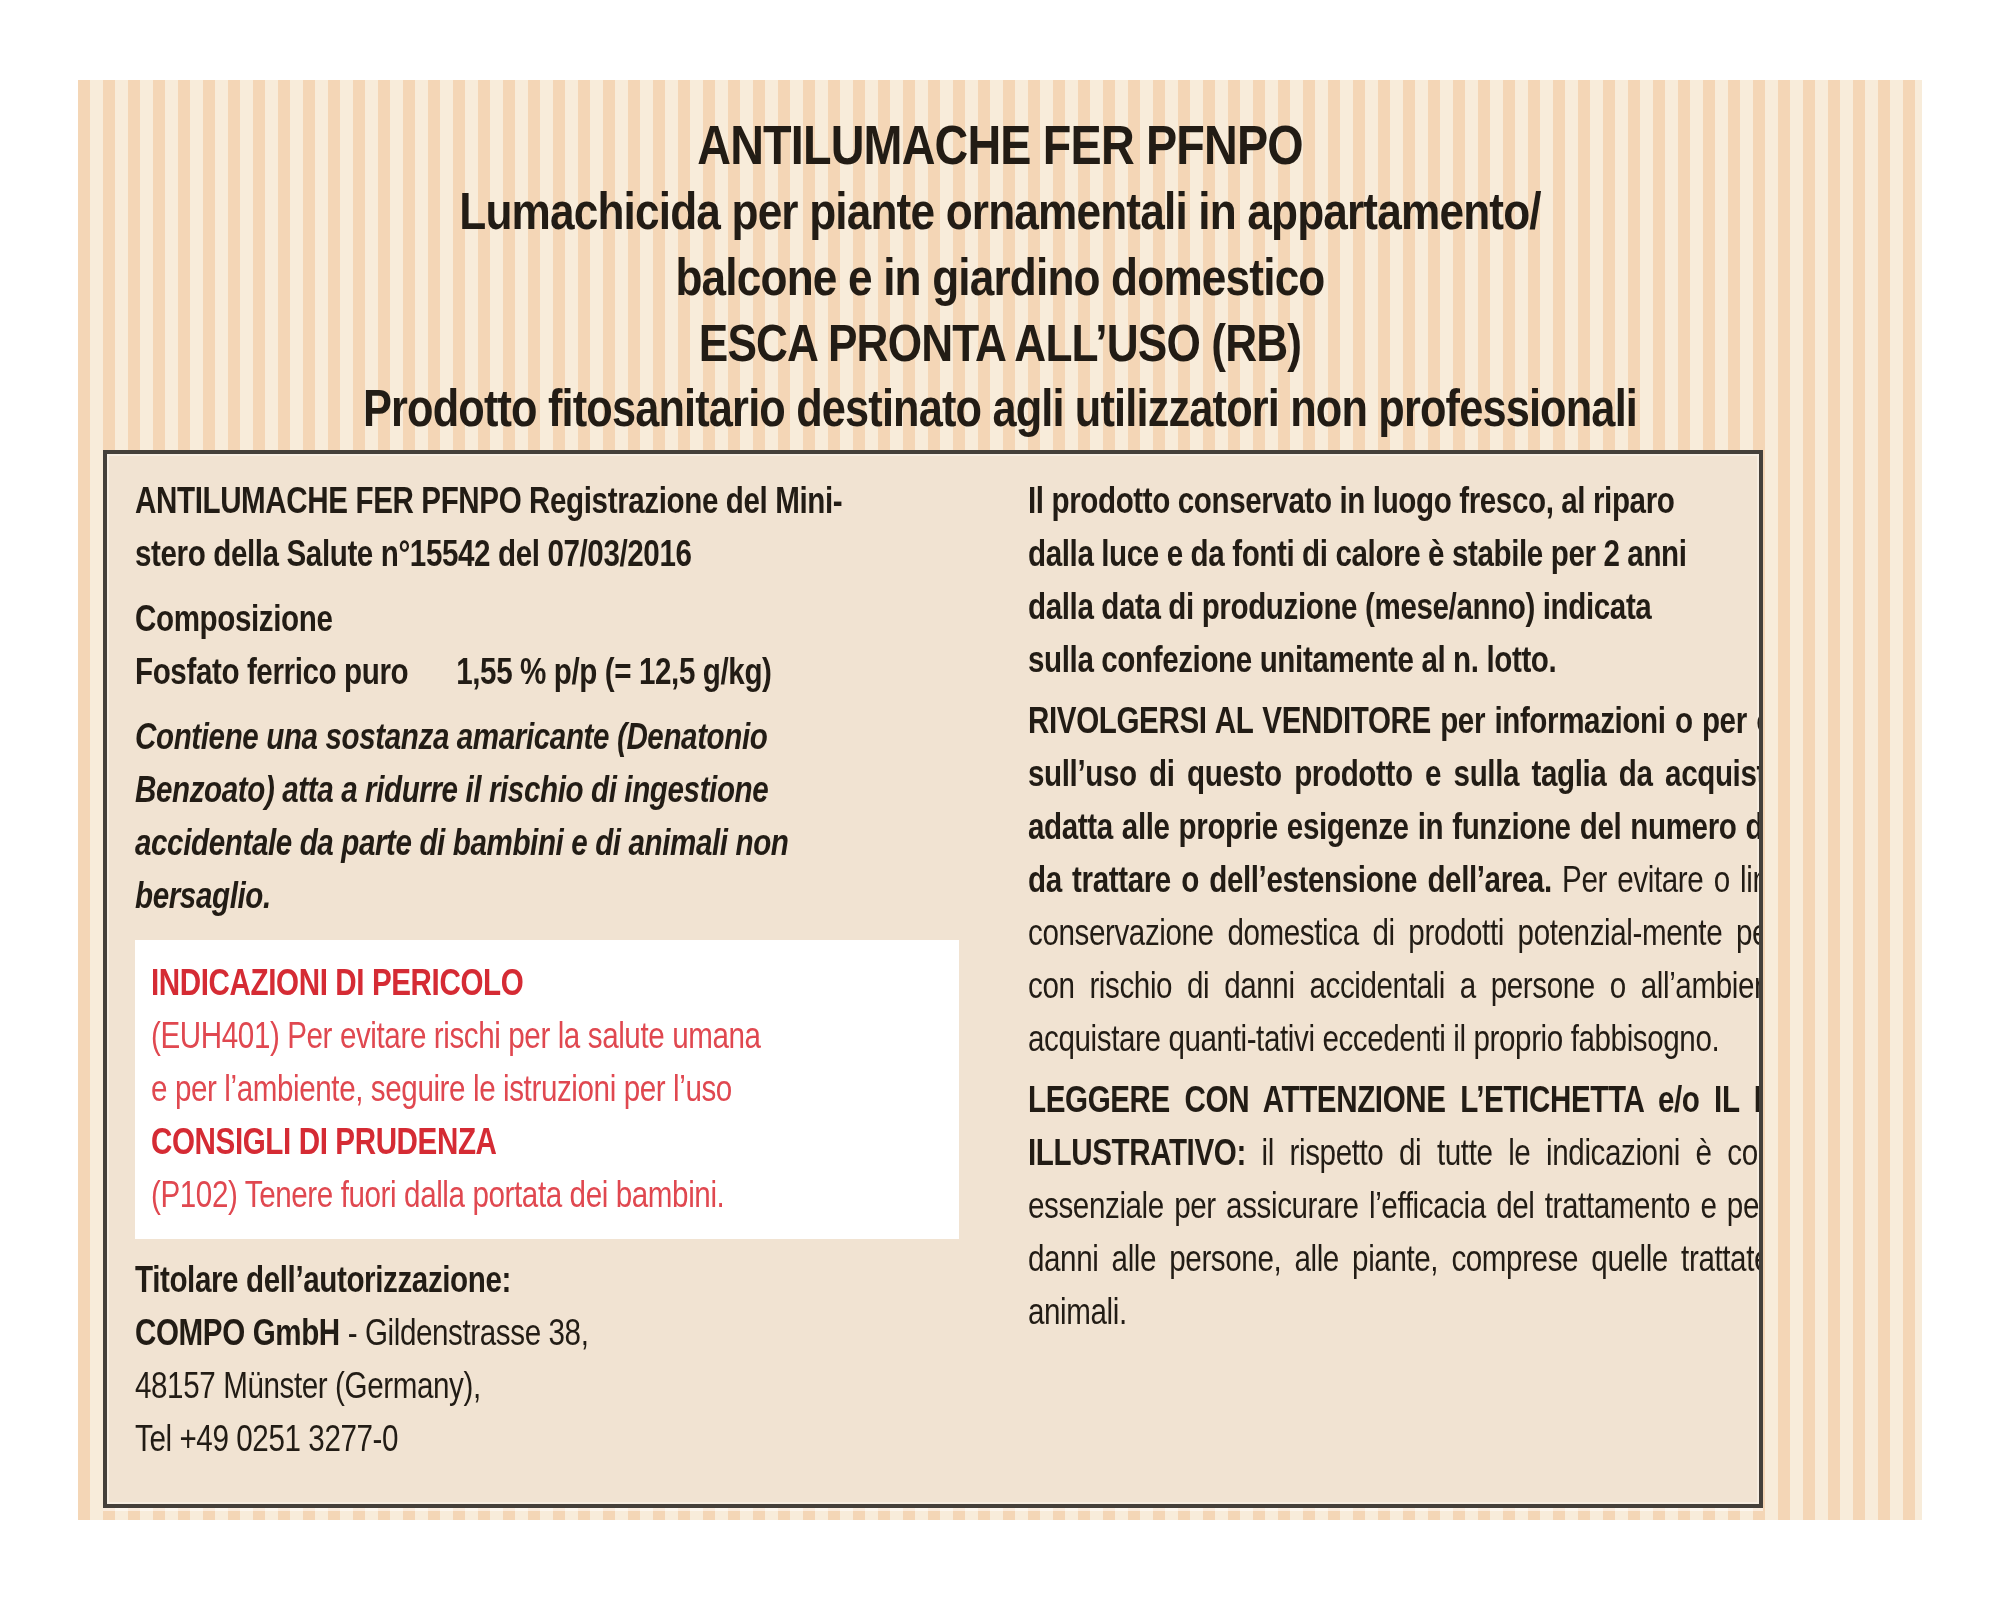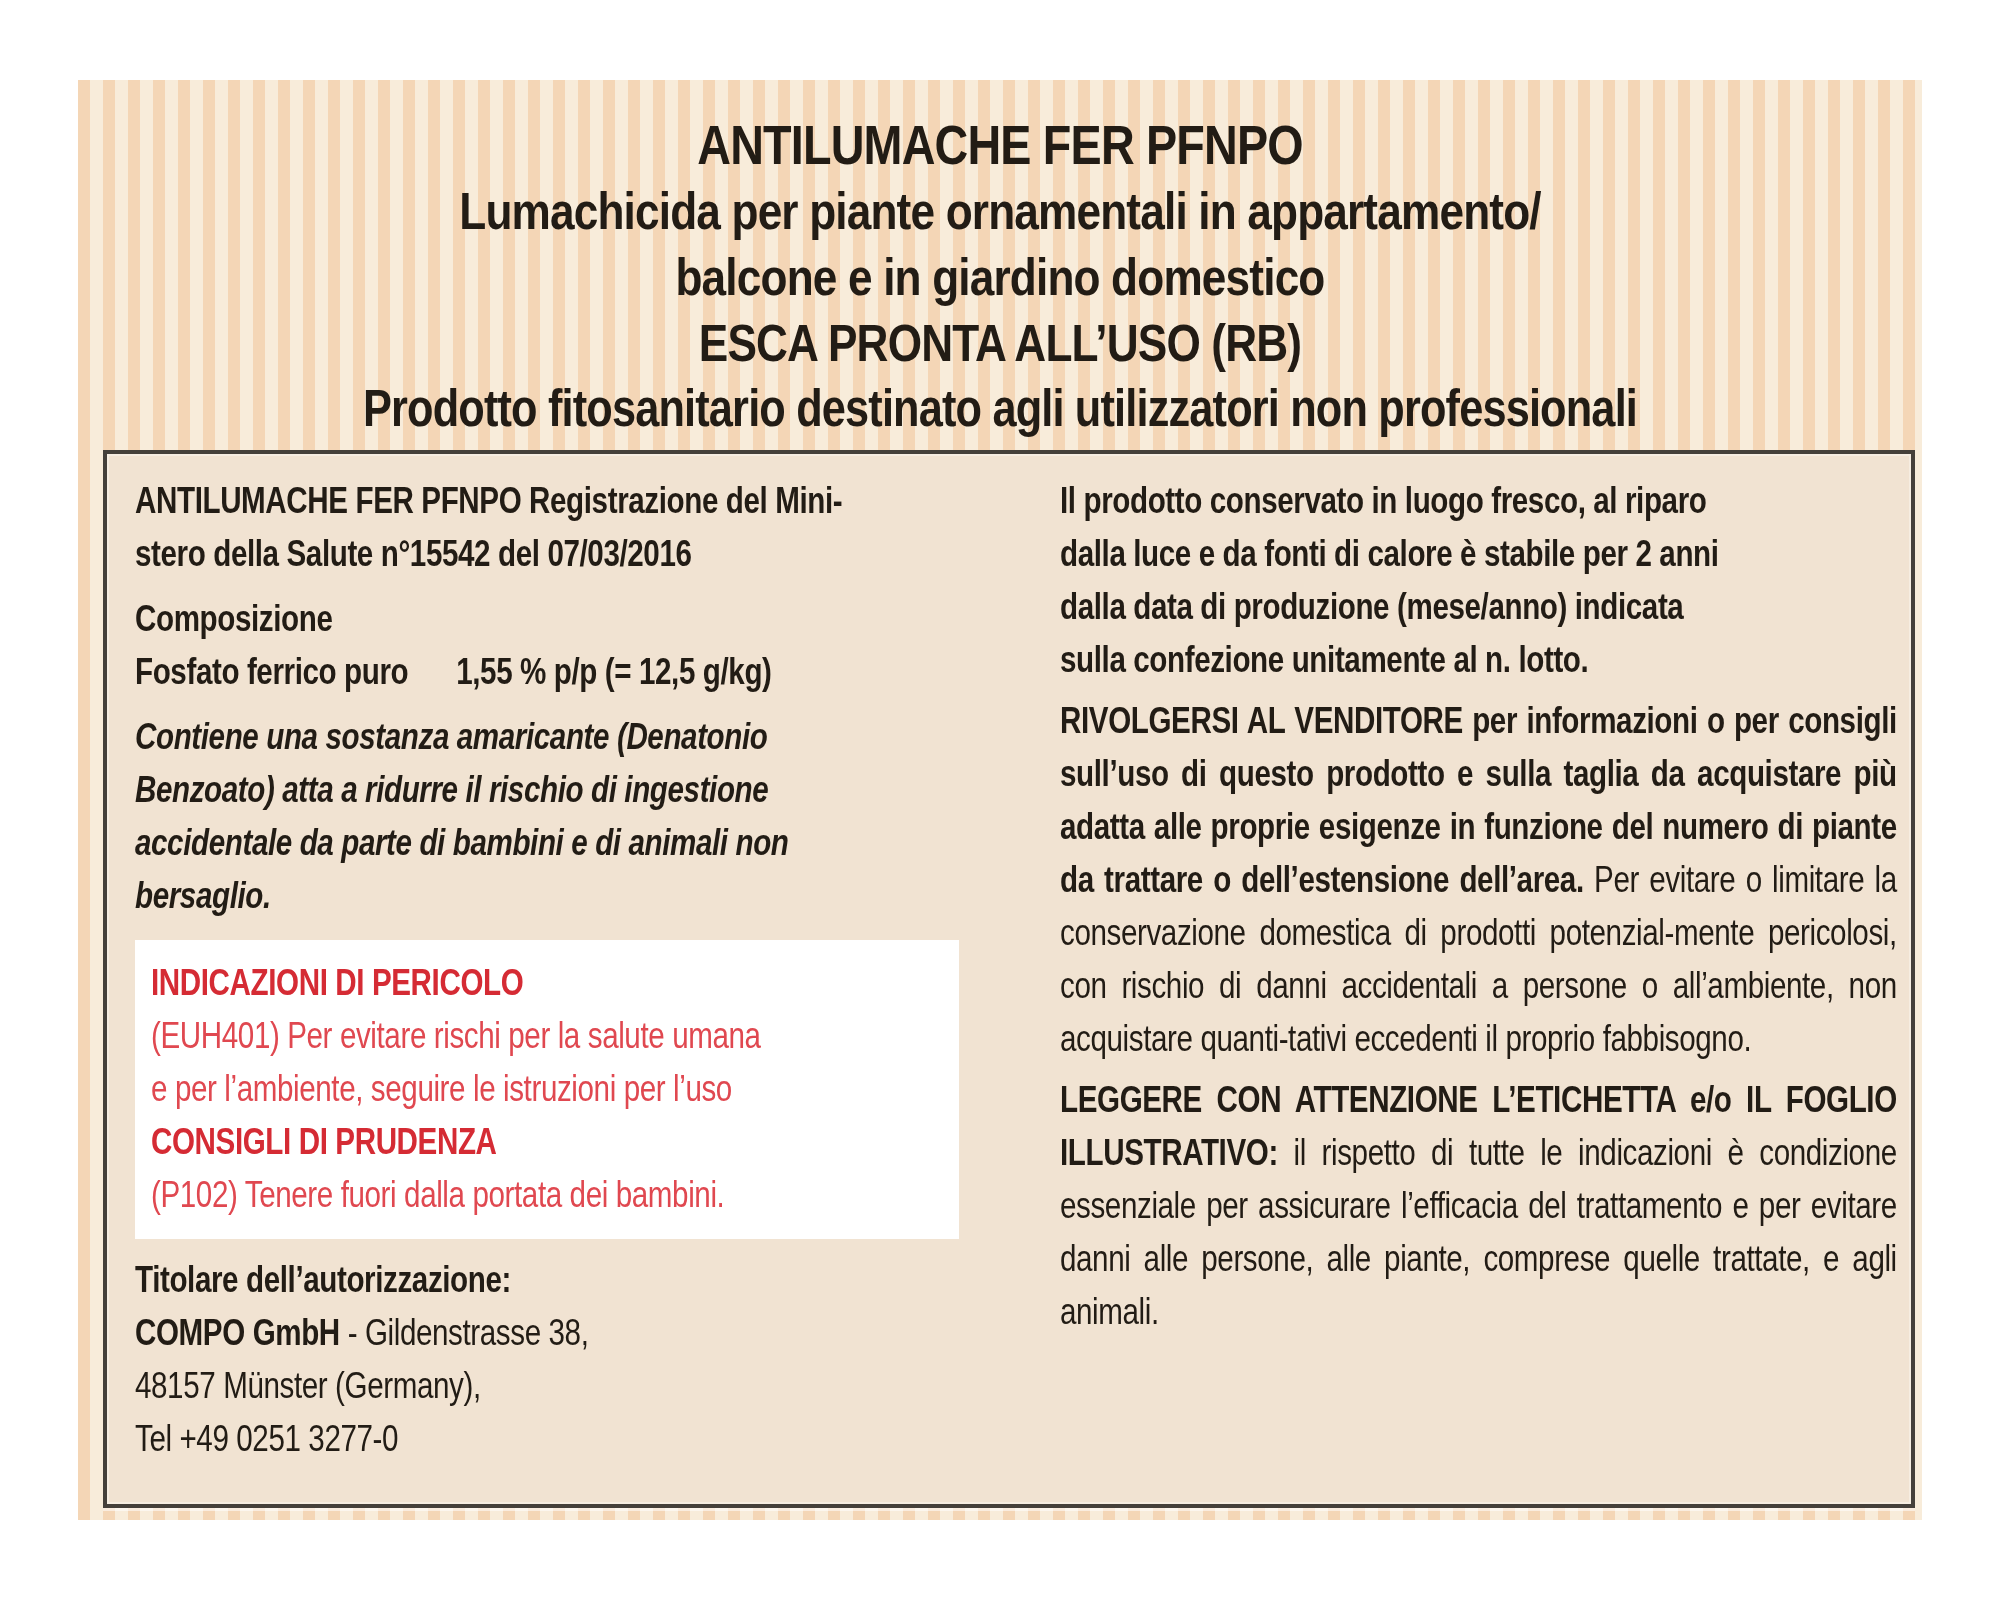--- a/index.html
+++ b/index.html
@@ -34,27 +34,27 @@
     transform: scaleX(0.85);
     color: var(--text_dark, #221c15);
   }
   .product-name   { font-size: 55px; line-height: 66px; }
   .subtitle-lines { font-size: 52px; line-height: 66px; white-space: pre-line; }
   .audience-line  { font-size: 51px; line-height: 66px; }
 
   .main-box {
     position: absolute;
     left: 103px; top: 450px;
-    width: 1812px; height: 1058px;
+    width: 1660px; height: 1058px;
     background: var(--box_bg, #f1e3d2);
     border: 4px solid var(--box_border, #45403a);
     box-shadow: inset 0 0 0 2px rgba(255,255,255,0.35), 0 3px 0 rgba(255,255,255,0.55);
     display: flex;
     padding: 20px 20px 16px 28px;
-    gap: 88px;
+    gap: 56px;
     overflow: hidden;
   }
   .col { width: 837px; overflow: visible; }
   .cond {
     width: 1046px;
     transform: scaleX(0.8);
     transform-origin: top left;
   }
 
   .para {

